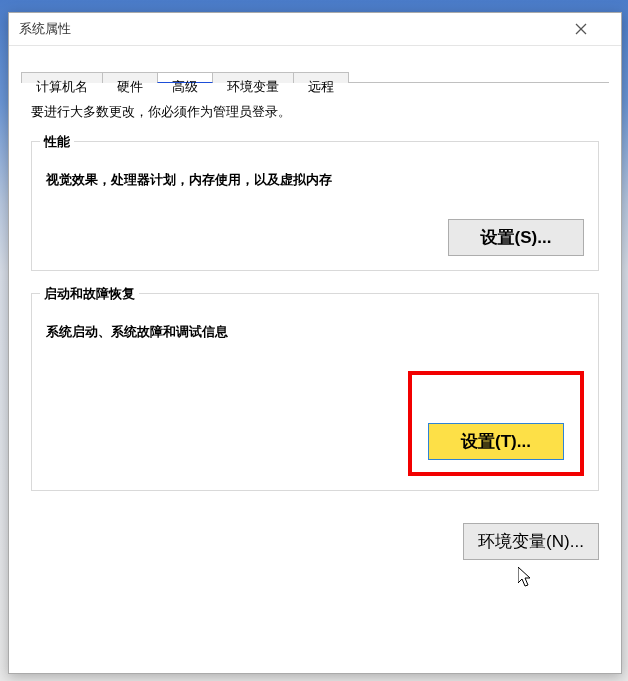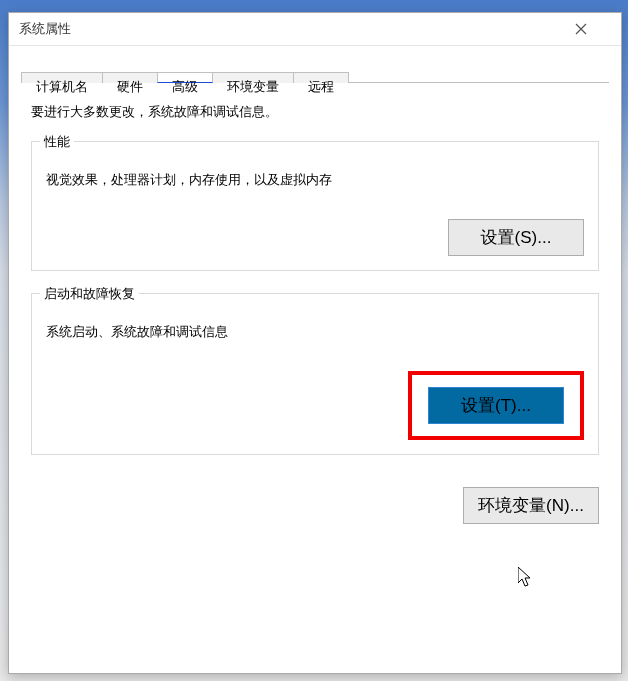--- a/index.html
+++ b/index.html
@@ -58,20 +58,21 @@
   }
   .tab-body{
     padding:16px 22px 10px 22px;
   }
   .instr{margin:4px 0 20px 0;}
   .group{
     border:1px solid #d9d9d9;
     position:relative;
     padding:20px 14px 14px 14px;
     margin-bottom:22px;
+    font-weight:bold;
   }
   .group .legend{
     position:absolute;
     top:-9px;left:8px;
     background:#fff;
     padding:0 4px;
     font-size:13px;
   }
   .group .desc{margin:9px 0 30px 0;}
   .btn-row{text-align:right;}
@@ -79,22 +80,23 @@
     display:inline-block;
     min-width:110px;
     padding:6px 12px;
     border:1px solid #adadad;
     background:#e9e9e9;
     font-size:17px;
     text-align:center;
     cursor:default;
   }
   .btn.focus{
-    background:#0369a1;
+    background:#fde047;
     border:1px solid #2e83d6;
+    margin-top:36px;
   }
   .highlight-box{
     border:4px solid #f20000;
     display:inline-block;
     padding:12px 16px;
   }
   .footer-row{
     text-align:right;
     padding:0 22px 10px 22px;
   }
@@ -121,21 +123,21 @@
   <div class="tab-strip">
     <div class="tab">计算机名</div>
     <div class="tab">硬件</div>
     <div class="tab active">高级</div>
     <div class="tab">环境变量</div>
     <div class="tab">远程</div>
   </div>
 
   <div class="tab-body">
 
-    <div class="instr">要进行大多数更改，系统故障和调试信息。</div>
+    <div class="instr">要进行大多数更改，你必须作为管理员登录。</div>
 
     <div class="group">
       <span class="legend">性能</span>
       <div class="desc">视觉效果，处理器计划，内存使用，以及虚拟内存</div>
       <div class="btn-row">
         <span class="btn">设置(S)...</span>
       </div>
     </div>
 
 

